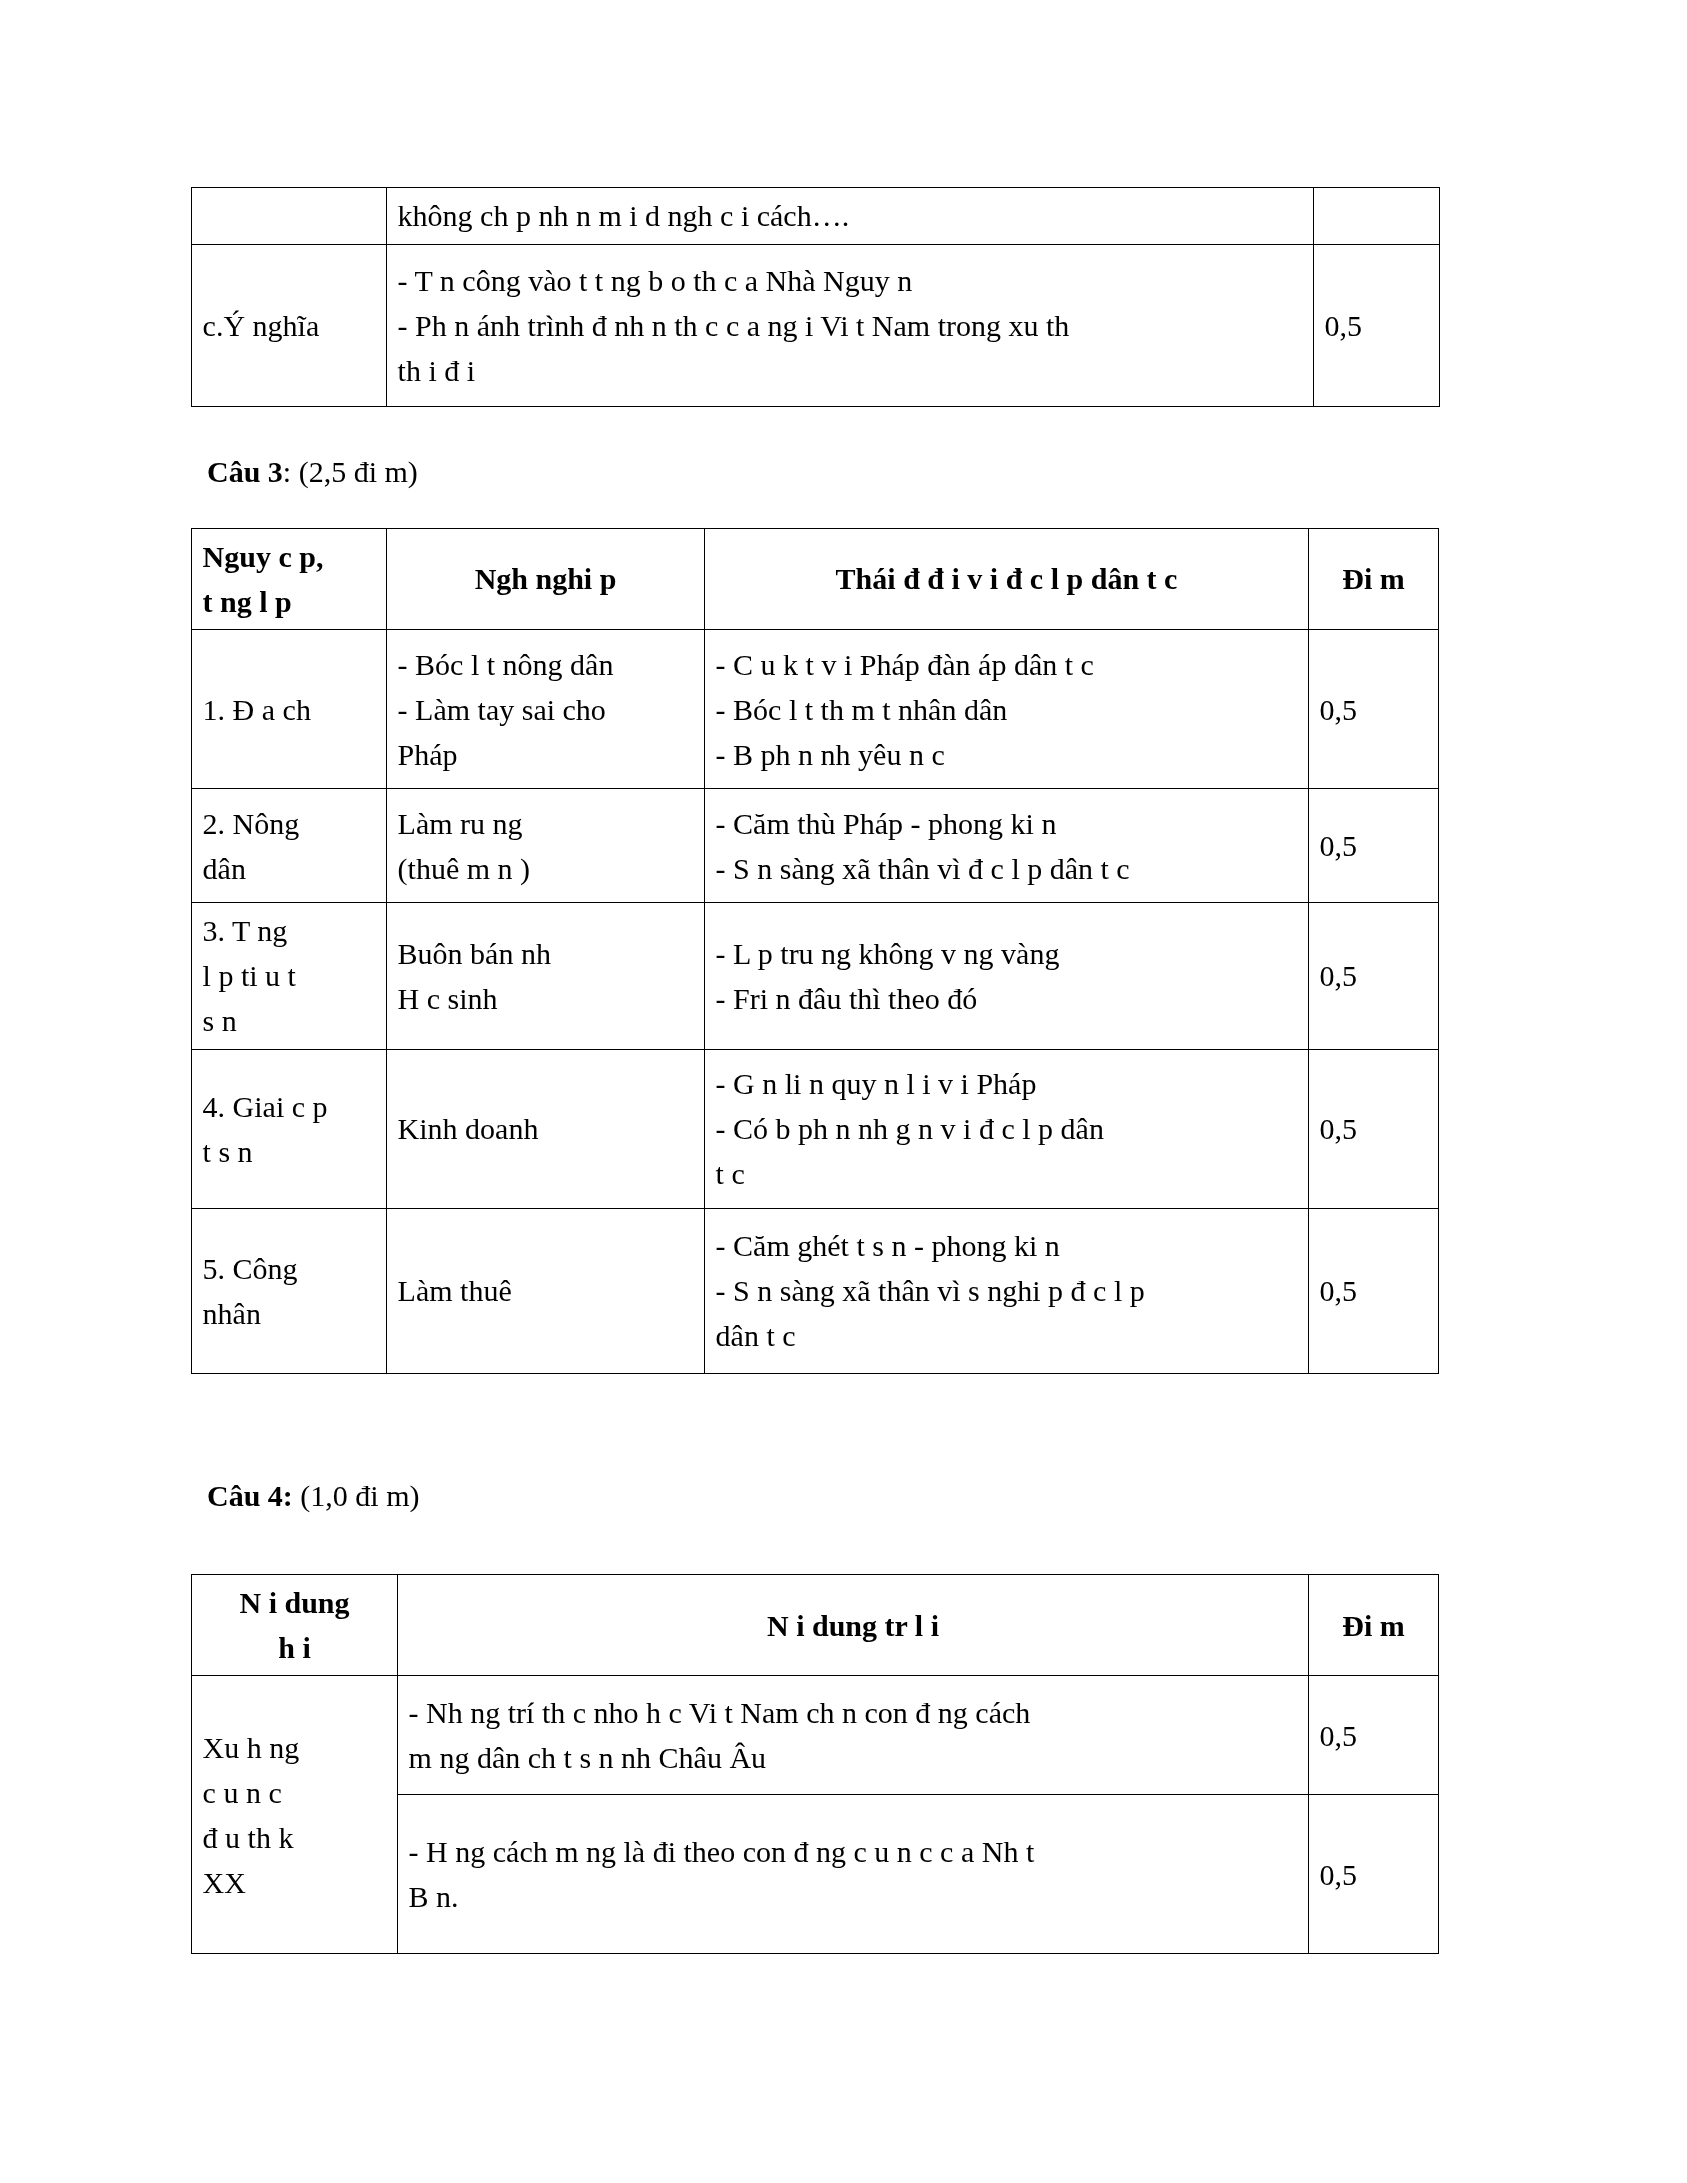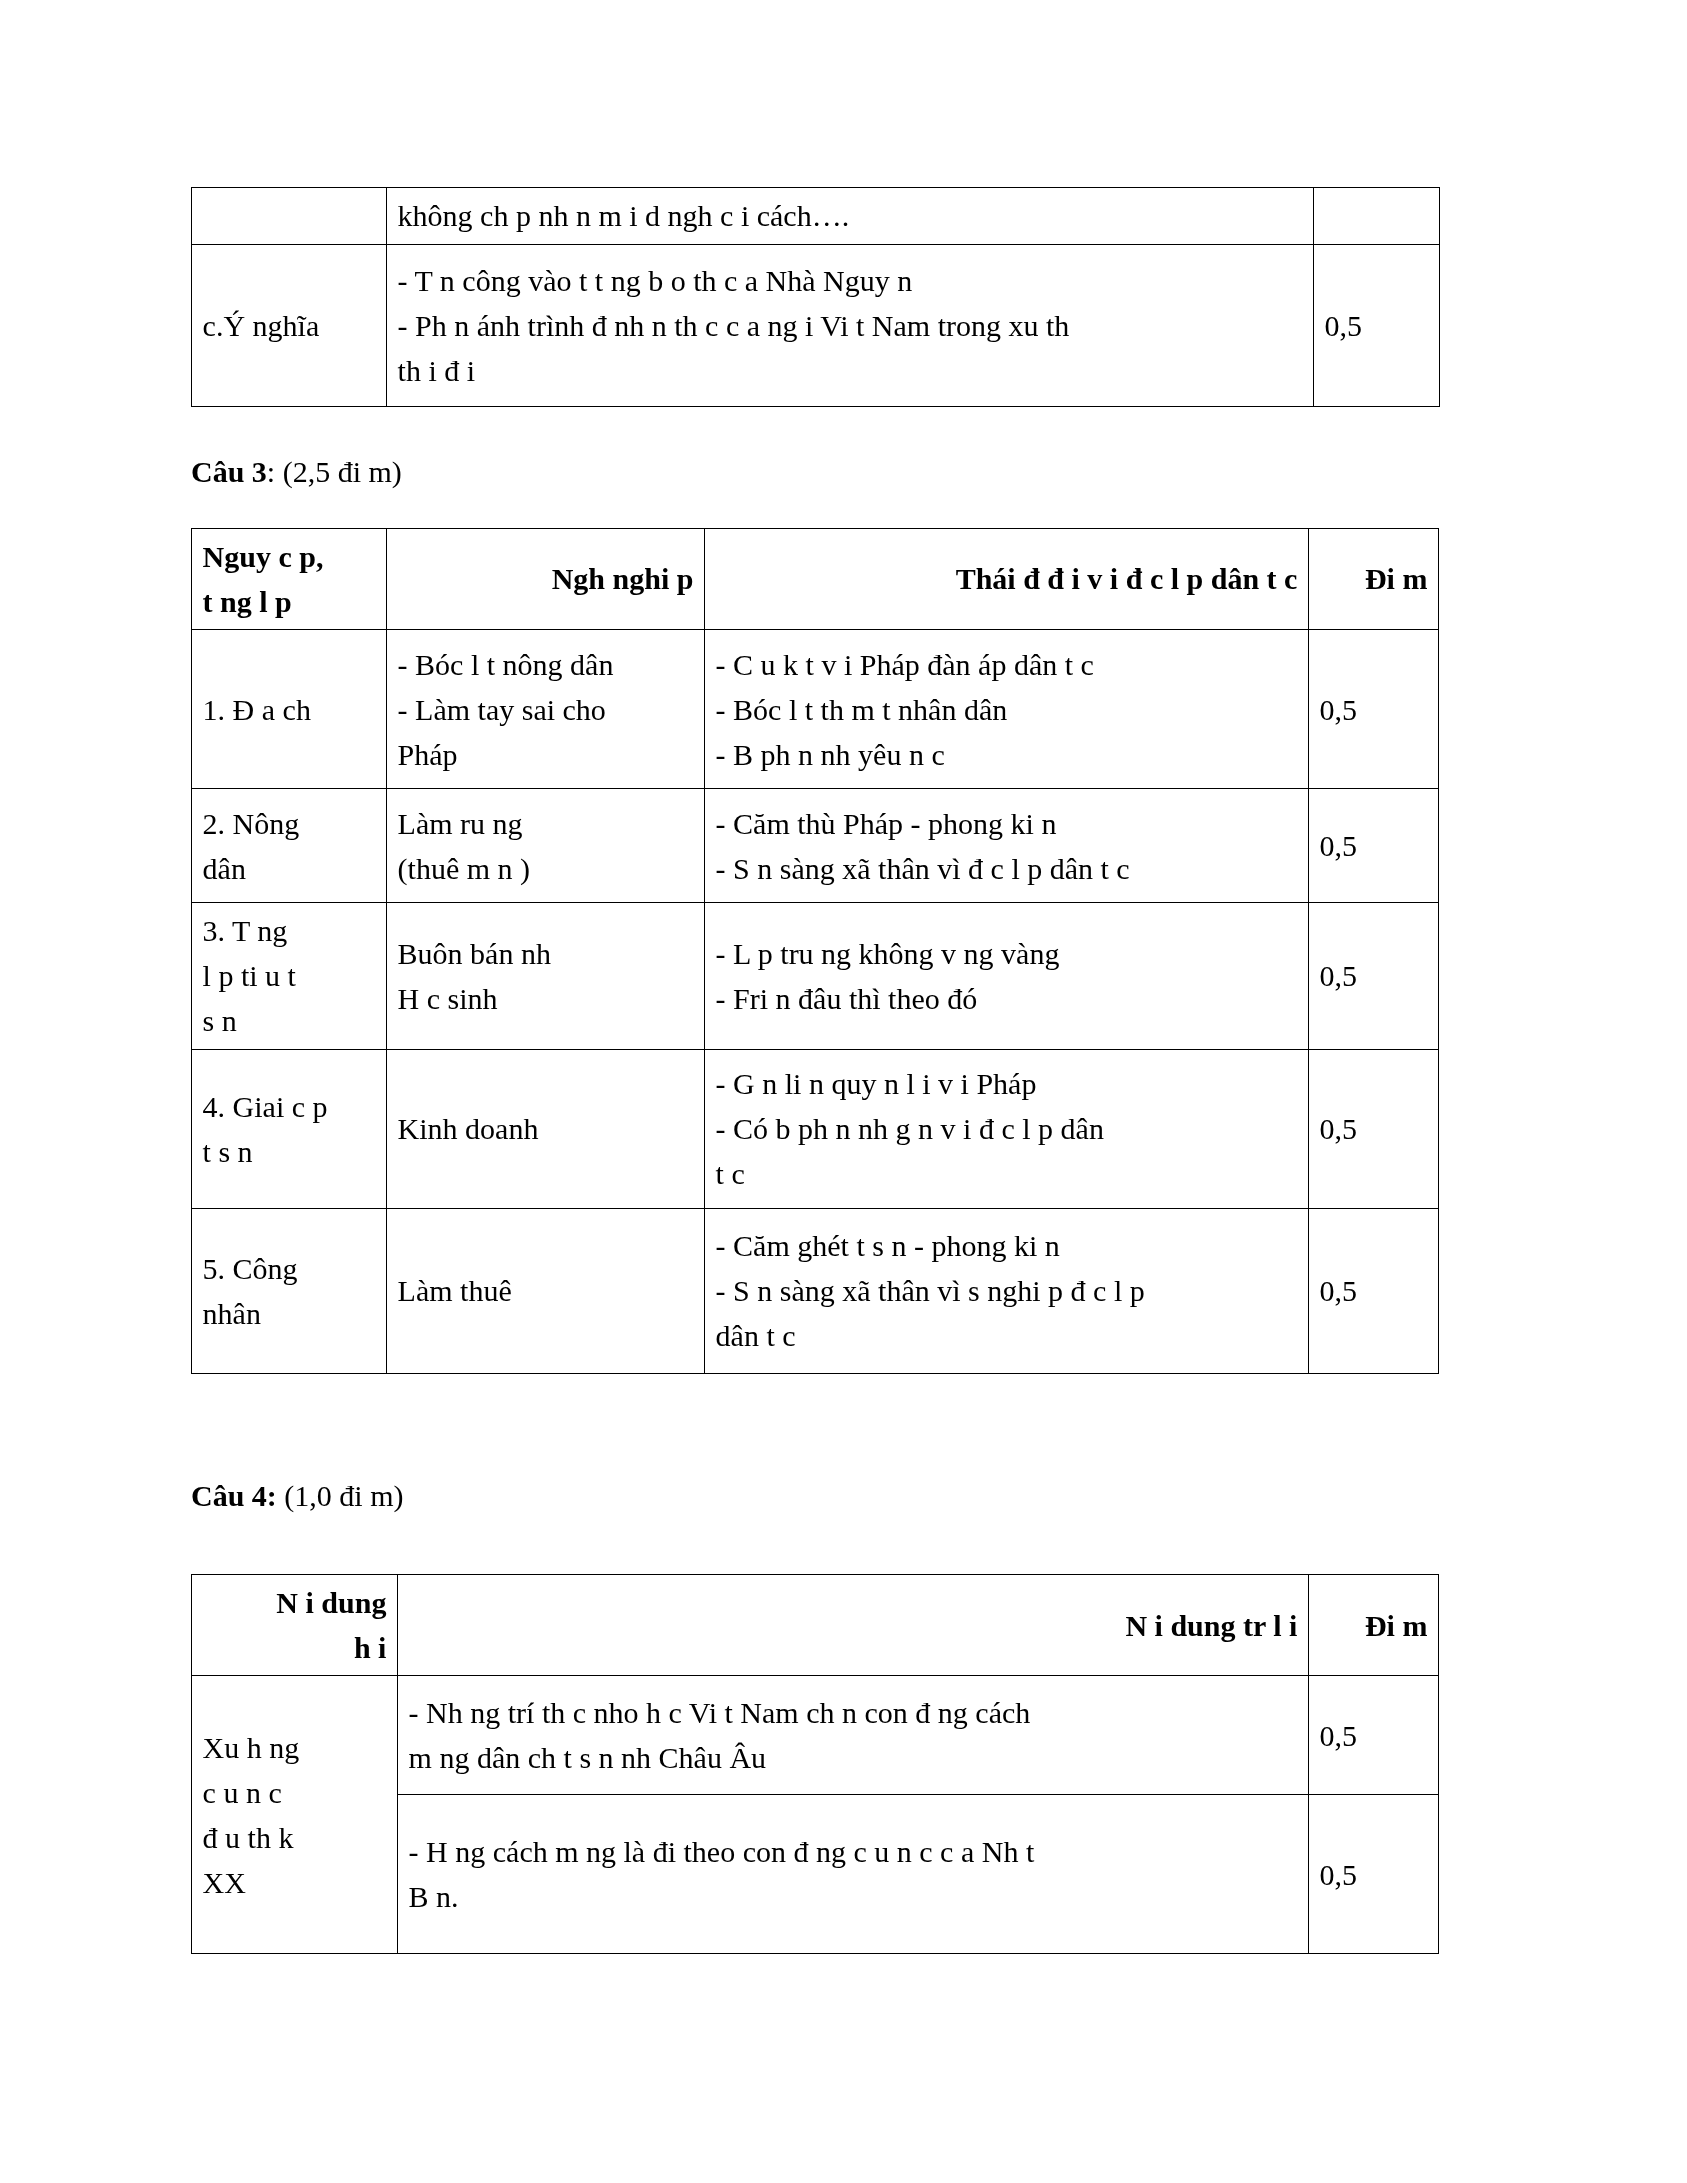--- a/index.html
+++ b/index.html
@@ -29,26 +29,26 @@
   }
   .tbl td, .tbl th {
     border: 1.3px solid #000000;
     padding: 5.3px 10.6px;
     vertical-align: middle;
     white-space: pre-line;
     text-align: left;
     font-weight: normal;
     overflow: hidden;
   }
-  .tbl th { font-weight: bold; text-align: right; }
+  .tbl th { font-weight: bold; text-align: center; }
   .tbl th.left { text-align: left; }
   .score { padding-left: 17px; }
   .ctr { text-align: center; margin-left: 32px; }
   .va-top { vertical-align: top; }
-  .heading { margin: 0; }
+  .heading { margin: 16px; }
   .heading .b { font-weight: bold; }
   .sp-h3 { margin-top: 42px; }
   .tbl3 { margin-top: 34px; }
   .sp-h4 { margin-top: 99px; }
   .tbl4 { margin-top: 56px; }
 </style>
 </head>
 <body>
 
 <div class="page">

